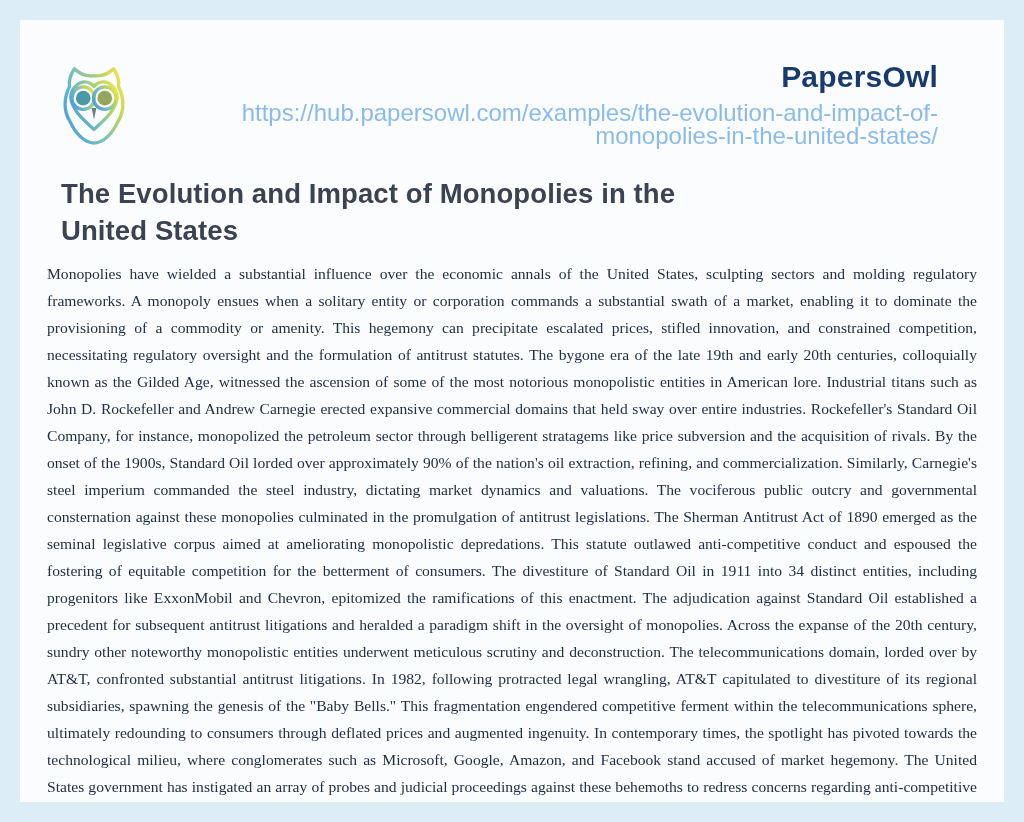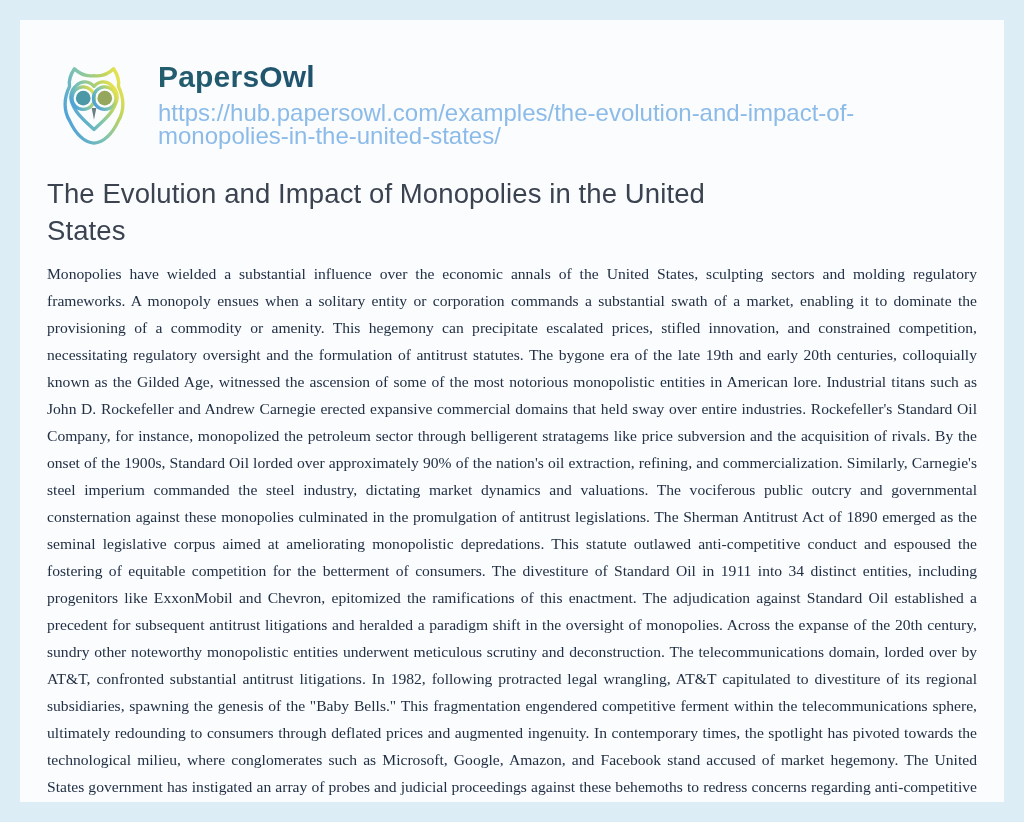--- a/index.html
+++ b/index.html
@@ -24,20 +24,21 @@
     bottom: 20px;
     background: #fafcfe;
     padding: 38px 27px 0 27px;
     box-sizing: border-box;
     overflow: hidden;
   }
   .header {
     display: flex;
     align-items: flex-start;
     gap: 17px;
+    text-align: right;
   }
   .logo-box {
     width: 94px;
     height: 94px;
     flex: 0 0 auto;
   }
   .logo-box svg { width: 94px; height: 94px; display: block; }
   .brand-block { padding-top: 2px; }
   .brand-name {
     font-size: 30px;
@@ -51,25 +52,25 @@
     margin: 0 0 7px 0;
   }
   .brand-url {
     font-size: 24px;
     line-height: 23px;
     color: #8cbbe8;
     max-width: 780px;
     overflow-wrap: break-word;
   }
   .article-title {
-    margin: 23px 0 0 0;
+    margin: 23px 0 0 14px;
     max-width: 680px;
     font-size: 27.5px;
     line-height: 37px;
-    font-weight: 400;
+    font-weight: 700;
     letter-spacing: 0.1px;
     color: #3b4350;
   }
   .article-body {
     margin: 11px 0 0 0;
     font-family: "Liberation Serif", serif;
     font-size: 15.6px;
     line-height: 27px;
     color: #233044;
     text-align: justify;

